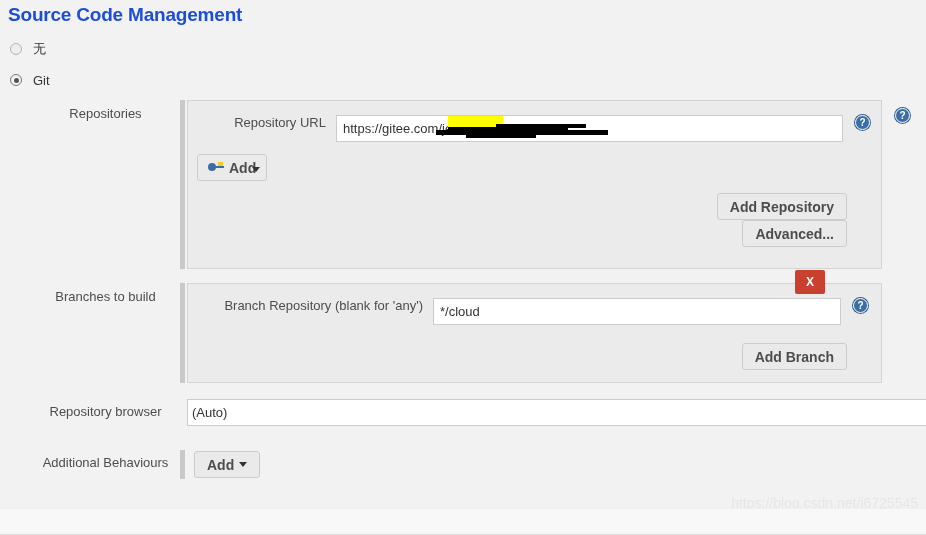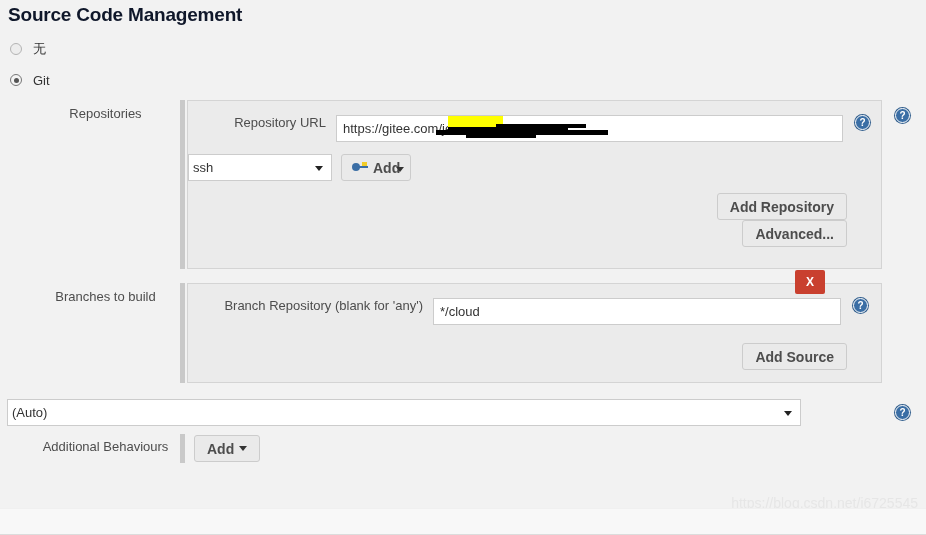--- a/index.html
+++ b/index.html
@@ -14,21 +14,21 @@
     font-size: 13px;
     color: #333333;
     overflow: hidden;
     position: relative;
   }
 
   
   #page-title {
     font-size: 19px;
     font-weight: bold;
-    color: #0f172a;
+    color: #1d4ed8;
     padding: 4px 16px 0 8px;
     letter-spacing: -0.2px;
   }
 
   
   #scm-radio-group {
     padding: 12px 0 0 10px;
   }
   .radio-row {
     display: flex;
@@ -301,21 +301,21 @@
   }
   .redact-yellow {
     position: absolute;
     background: #ffff00;
   }
 
   
   #repositories-row { margin-top: 6px; }
   #branches-row { margin-top: 14px; }
   #repo-browser-row { margin-top: 16px; }
-  #additional-behaviours-row { margin-top: 8px; }
+  #additional-behaviours-row { margin-top: 24px; }
 
   #repo-browser-row .row-body,
   #additional-behaviours-row .row-body { align-items: center; }
 
   
   #footer-strip {
     position: absolute;
     left: 0;
     bottom: 0;
     width: 926px;
@@ -373,26 +373,20 @@
               <span class="redact-black" style="left:100px;top:15px;width:172px;height:5px;"></span>
               <span class="redact-black" style="left:112px;top:12px;width:120px;height:5px;"></span>
               <span class="redact-black" style="left:130px;top:19px;width:70px;height:4px;"></span>
               <span class="redact-black" style="left:160px;top:9px;width:90px;height:4px;"></span>
             </span>
           </span>
           <span class="help-icon help-inline">?</span>
         </div>
 
         <div class="field-row">
-          <span class="select-wrap">
-            <select class="select-input" id="credentials-select">
-              <option>ssh</option>
-            </select>
-            <span class="arrow"></span>
-          </span>
           <span class="btn" id="credentials-add-button">
             <span class="key-icon">
               <span class="bow"></span>
                 <span class="shaft"></span>
                 <span class="tooth"></span>
             </span>
             <span>Add</span>
             <span class="btn-caret"></span>
           </span>
         </div>
@@ -425,30 +419,31 @@
 
       <div class="panel-inner">
 
         <div class="field-row">
           <span class="field-label wide">Branch Repository (blank for 'any')</span>
           <input class="text-input" id="branch-specifier-input" type="text" value="*/cloud" style="">
           <span class="help-icon help-inline">?</span>
         </div>
 
         <div class="btn-right-row" style="margin-top:18px;">
-          <span class="btn" id="add-branch-button">Add Source</span>
+          <span class="btn" id="add-branch-button">Add Branch</span>
         </div>
 
       </div>
     </div>
   </div>
 </div>
 
 <div class="config-row" id="repo-browser-row">
 
+  <div class="row-label" style="padding-top:5px;">Repository browser</div>
 
   <div class="row-body">
     <div style="width:7px;flex:0 0 7px;"></div>
     <span class="select-wrap">
       <select class="select-input" id="repo-browser-select">
         <option>(Auto)</option>
       </select>
       <span class="arrow"></span>
     </span>
     <span class="help-icon help-outer" style="top:6px;">?</span>

